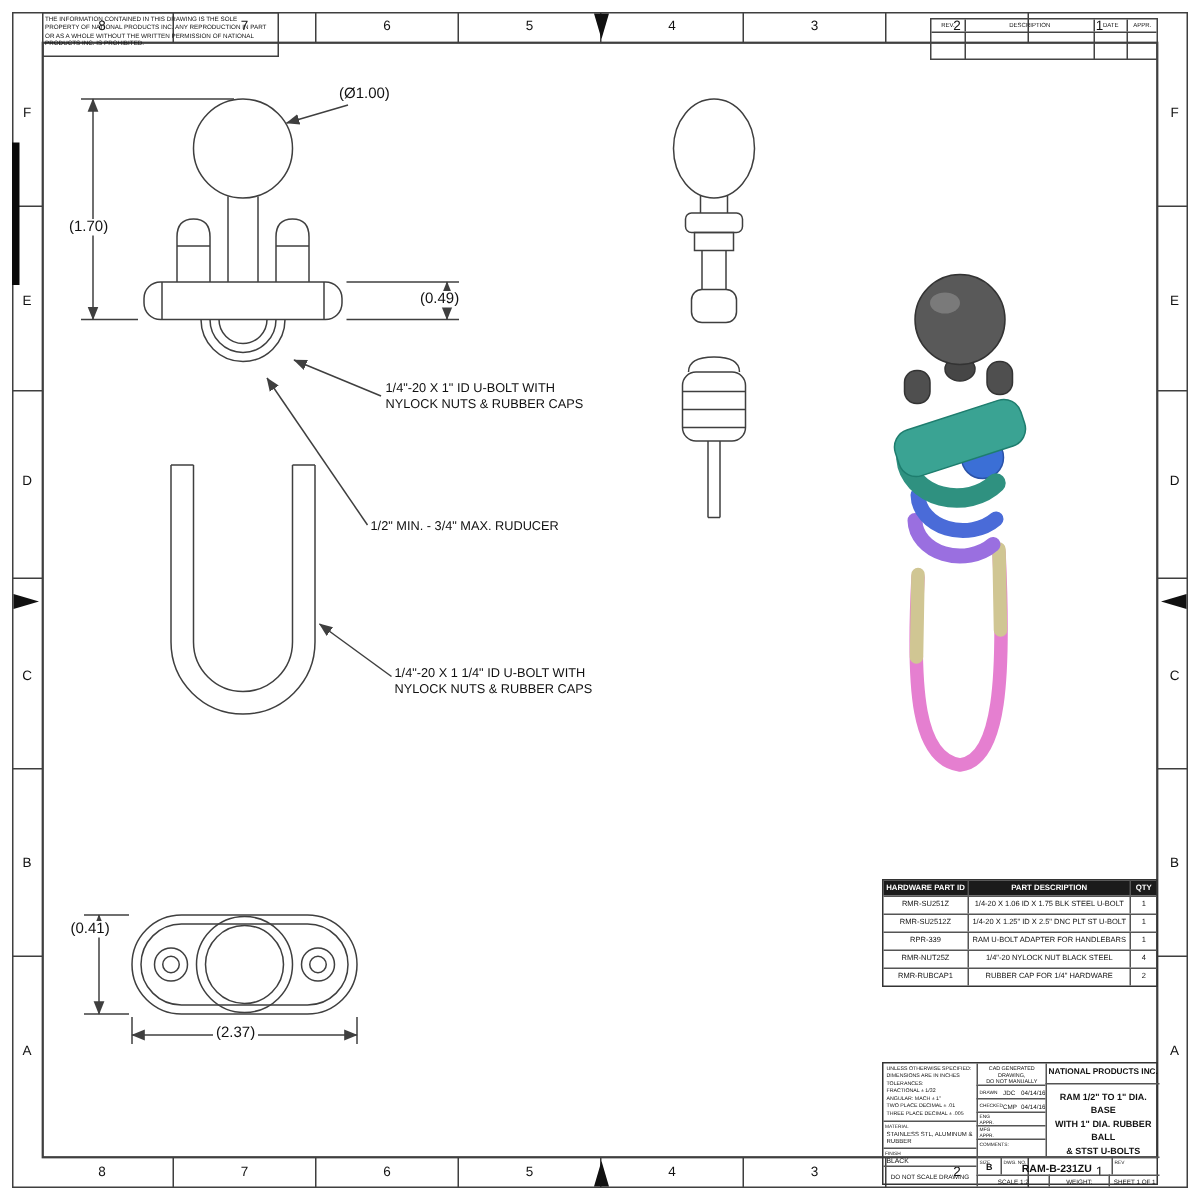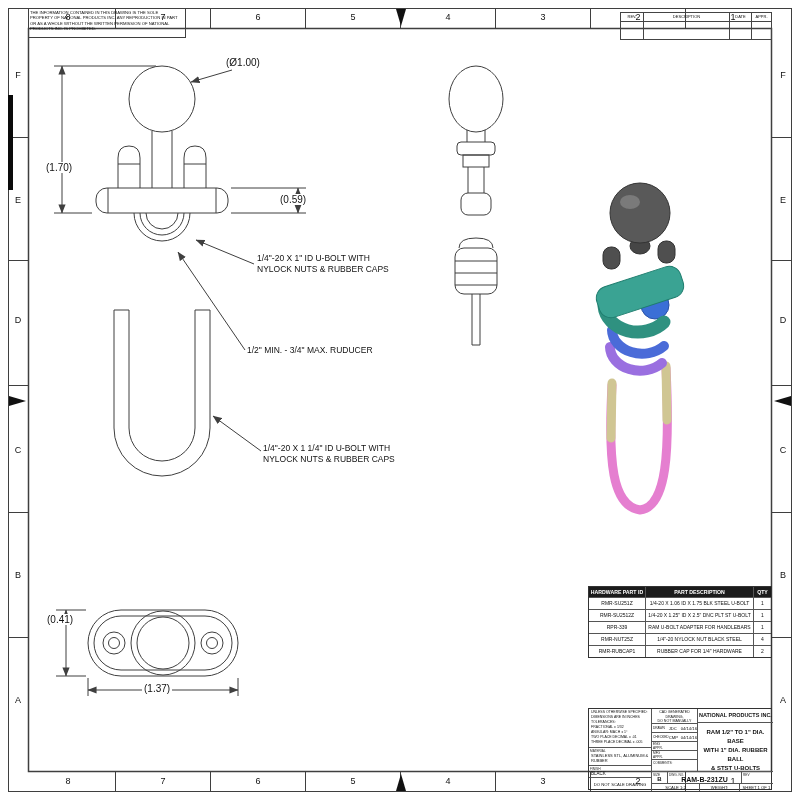--- a/index.html
+++ b/index.html
@@ -220,24 +220,24 @@
     </div>
     <div class="brow">
         <span></span>
         <span></span>
         <span></span>
         <span></span>
       </div>
   </div>
 
   <span class="dim" style="left:224px;top:57px">(Ø1.00)</span>
-  <span class="dim" style="left:44px;top:162px">(1.70)</span>
-  <span class="dim" style="left:278px;top:194px">(0.59)</span>
+  <span class="dim" style="left:44px;top:146px">(1.70)</span>
+  <span class="dim" style="left:278px;top:194px">(0.49)</span>
   <span class="dim" style="left:45px;top:614px">(0.41)</span>
-  <span class="dim" style="left:142px;top:683px">(1.37)</span>
+  <span class="dim" style="left:142px;top:683px">(2.37)</span>
 
   <span class="callout" style="left:257px;top:253px">1/4"-20 X 1" ID U-BOLT WITH</span>
   <span class="callout" style="left:257px;top:264px">NYLOCK NUTS &amp; RUBBER CAPS</span>
   <span class="callout" style="left:247px;top:345px">1/2" MIN. - 3/4" MAX. RUDUCER</span>
   <span class="callout" style="left:263px;top:443px">1/4"-20 X 1 1/4" ID U-BOLT WITH</span>
   <span class="callout" style="left:263px;top:454px">NYLOCK NUTS &amp; RUBBER CAPS</span>
 
   <div class="hw">
     <div class="hw-head">
       <span>HARDWARE PART ID</span>

